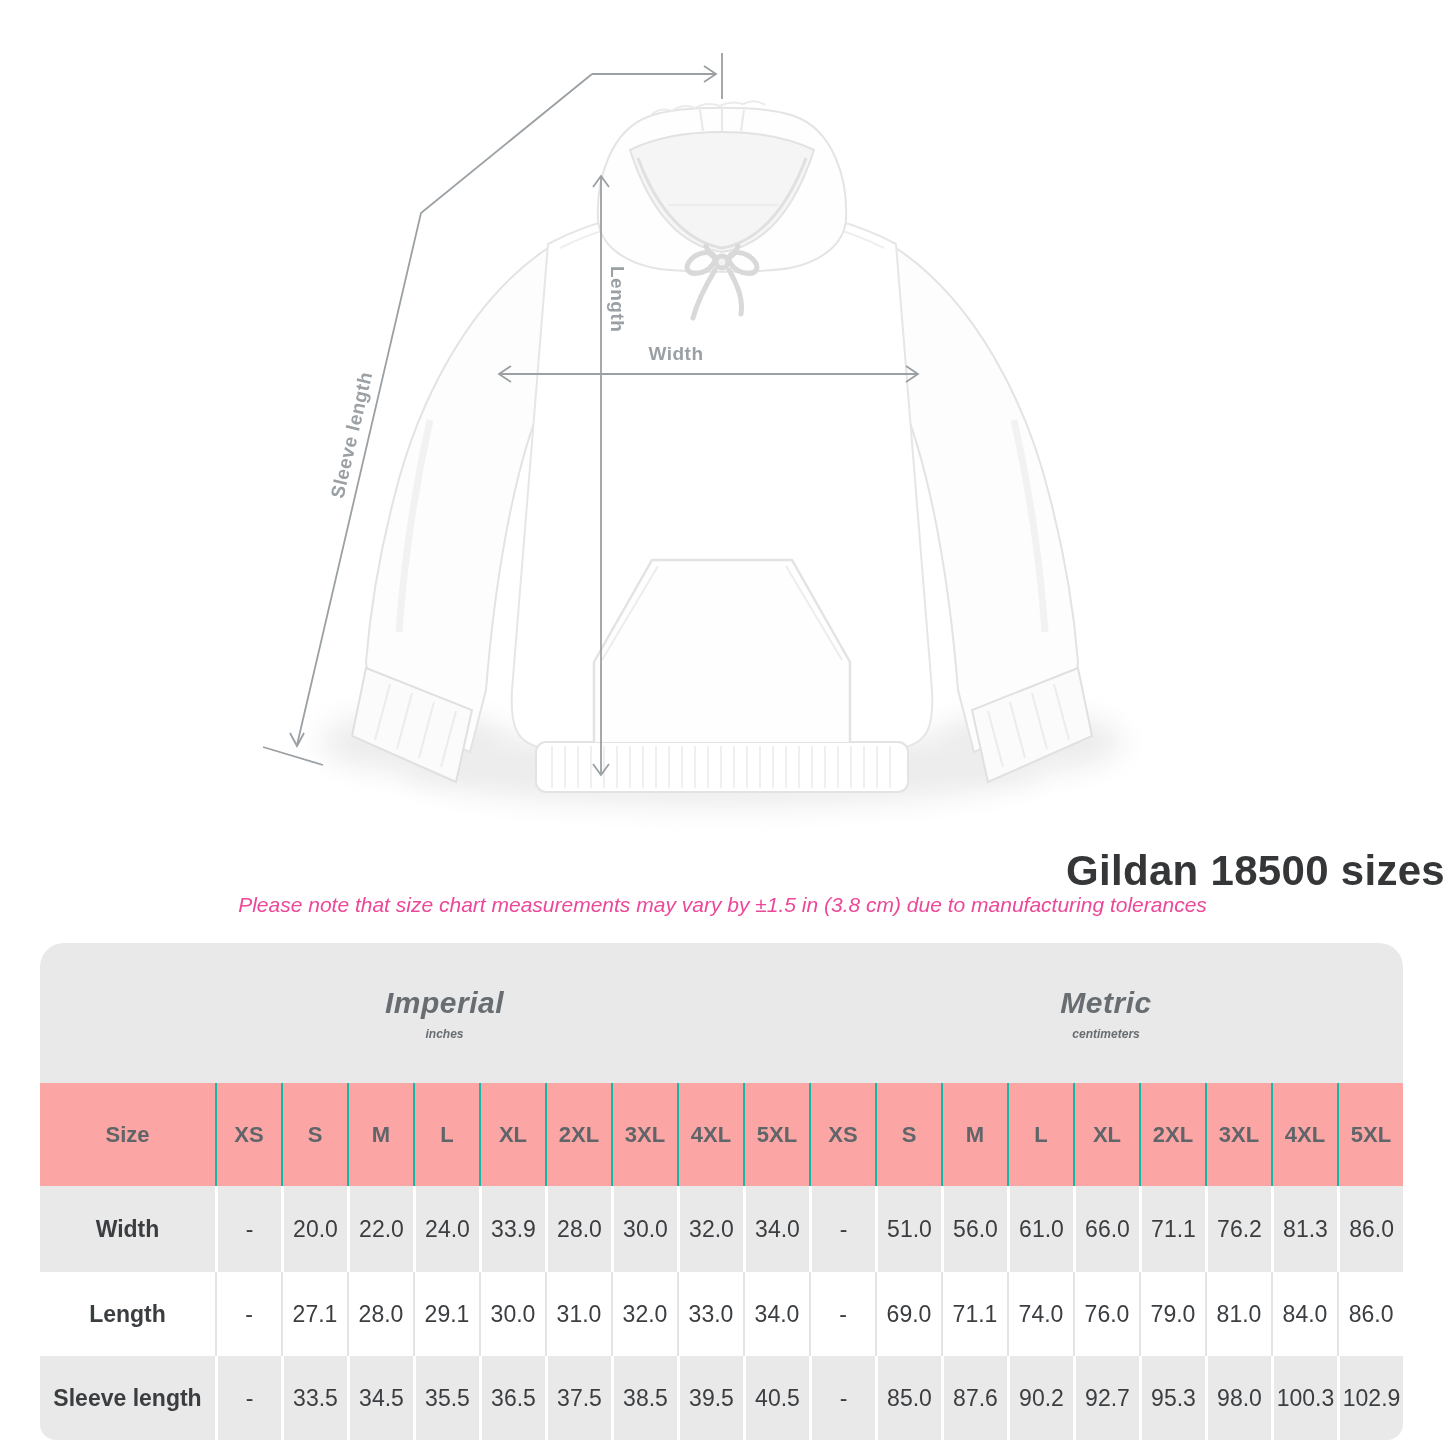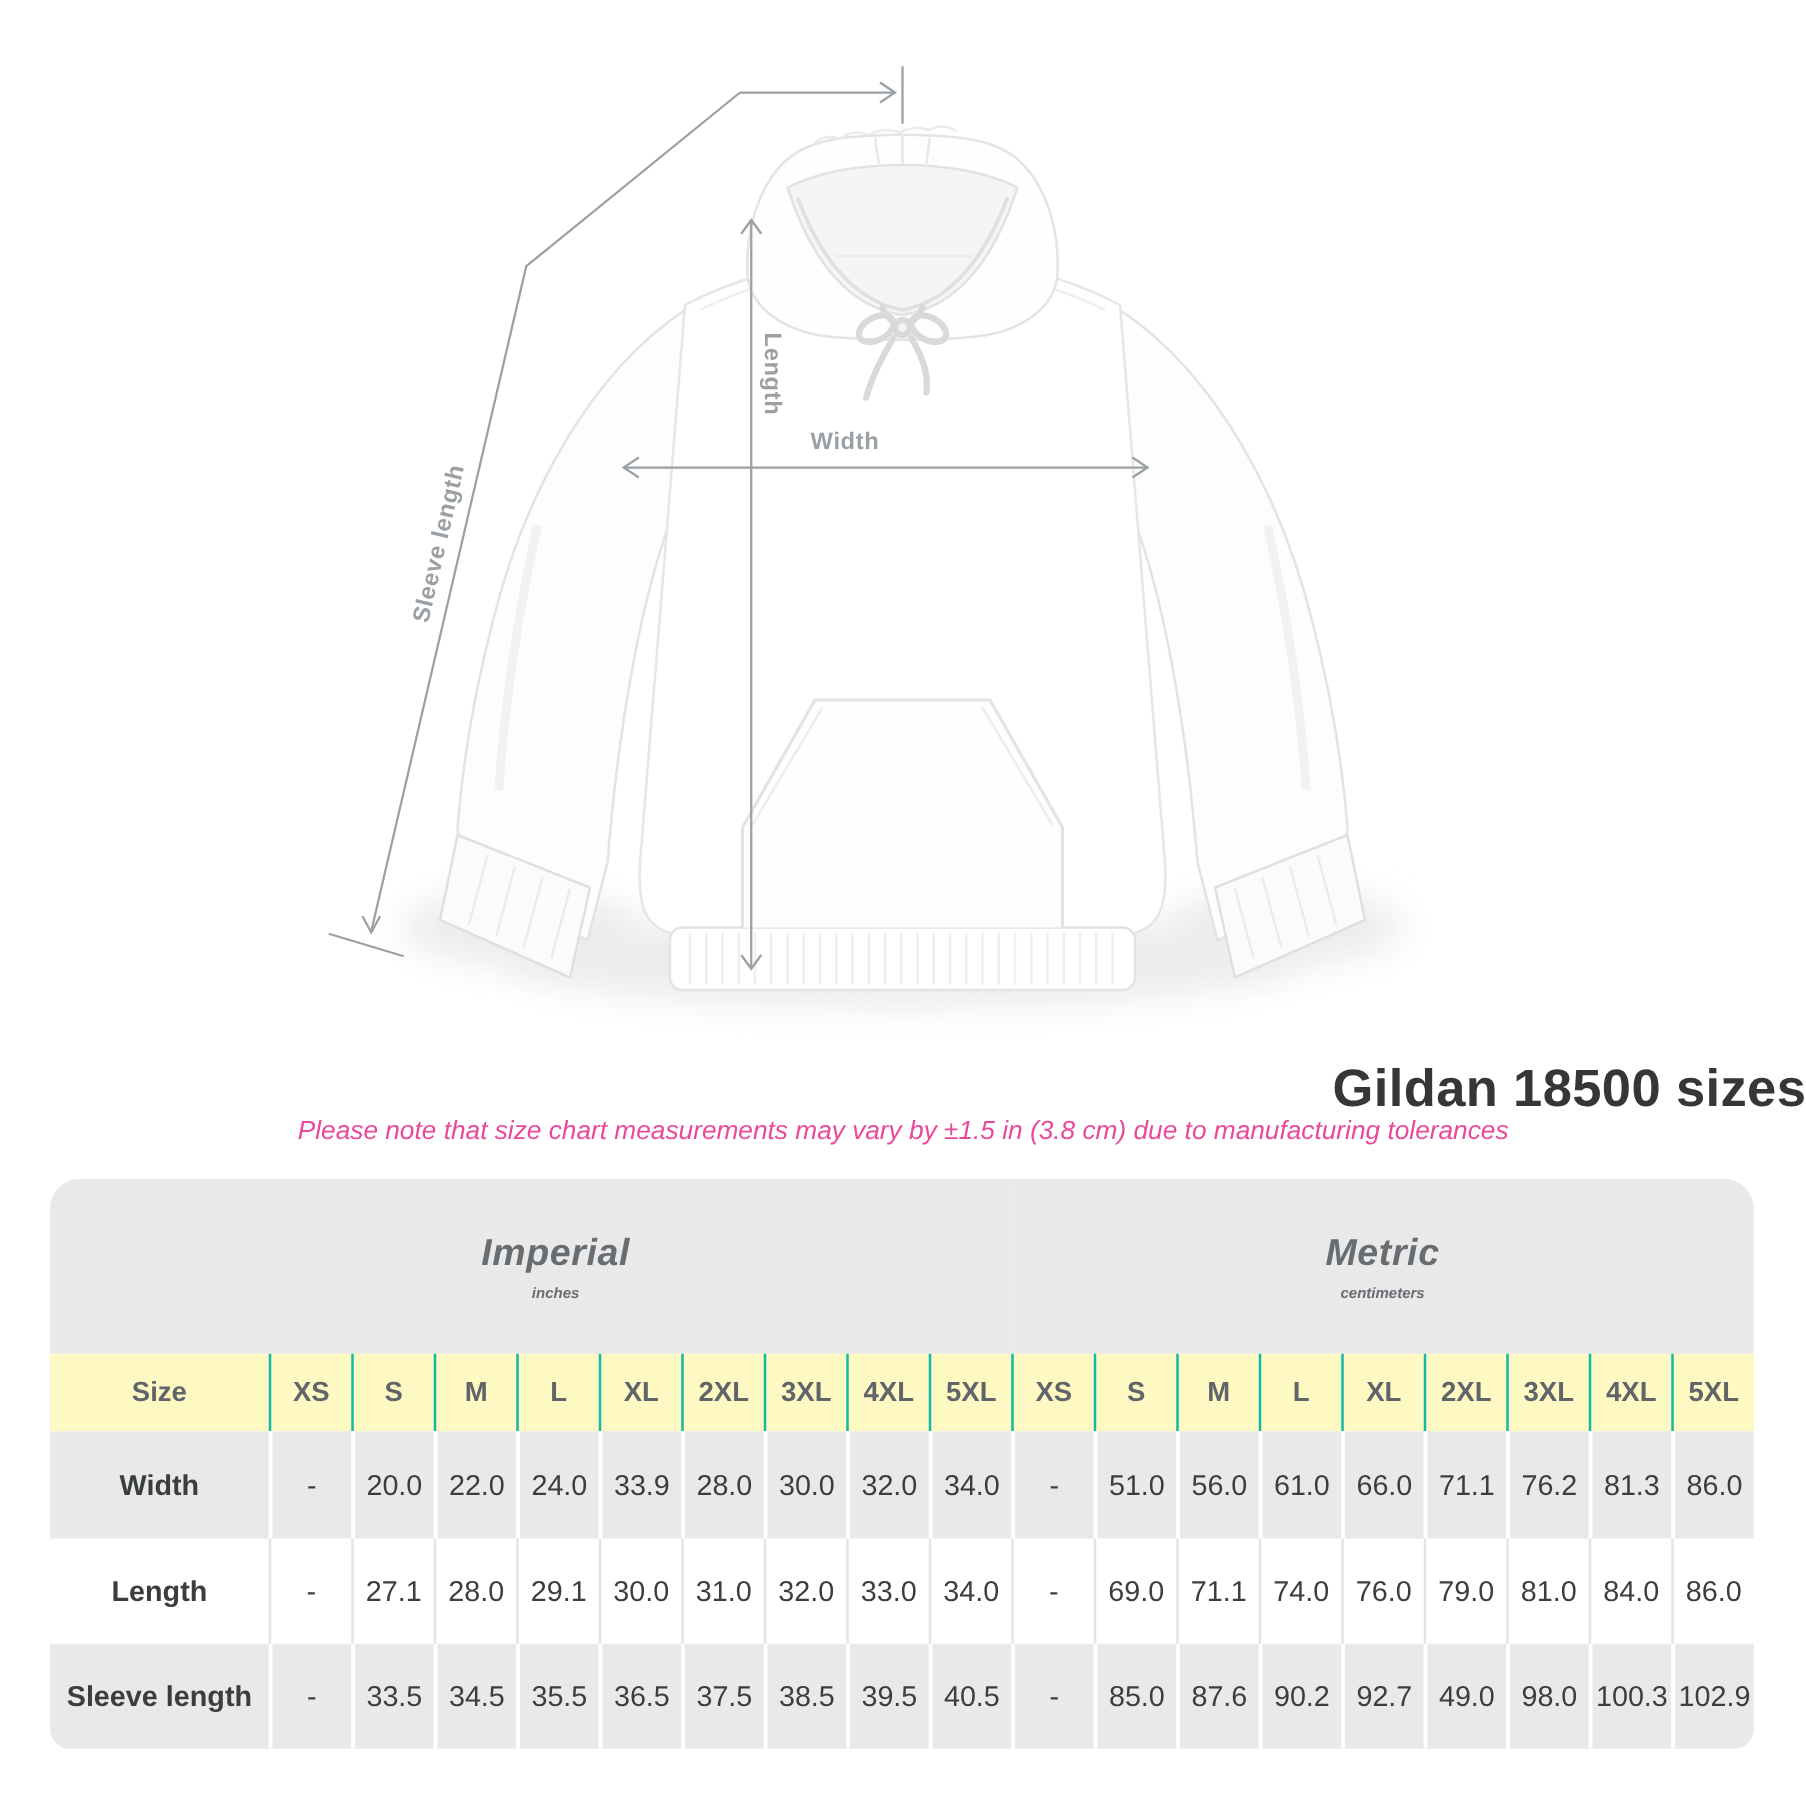--- a/index.html
+++ b/index.html
@@ -30,21 +30,21 @@
     position:absolute;left:40px;top:943px;width:1363px;
     border-collapse:separate;border-spacing:0;table-layout:fixed;
   }
   .size-table td,.size-table th{padding:0;margin:0;text-align:center;vertical-align:middle;}
   .band{background:#e9e9e9;height:140px;}
   .band-left{border-top-left-radius:24px;}
   .band-right{border-top-right-radius:24px;}
   .band-left .band-inner{transform:translateX(20px);}
   .band-title{font-size:30px;font-weight:bold;font-style:italic;color:#686d72;letter-spacing:.5px;}
   .band-unit{font-size:12px;font-style:italic;color:#686d72;margin-top:7px;}
-  .size-row td{height:62px;background:#fef9c3;}
+  .size-row td{height:103px;background:#fca5a5;}
   .size-row td.dv{border-left:2px solid #14b8a6;}
   .hdr{font-size:22px;font-weight:bold;color:#5f6569;}
   .data-row td{font-size:23px;color:#3b3e41;height:84px;}
   .data-row.tall td{height:86px;}
   .data-row.gray td{background:#e9e9e9;}
   .data-row.gray td.dv{border-left:3px solid #ffffff;}
   .data-row.white td{background:#ffffff;}
   .data-row.white td.dv{border-left:2px solid #e4e4e4;}
   .data-row.last td:first-child{border-bottom-left-radius:16px;}
   .data-row.last td:last-child{border-bottom-right-radius:16px;}
@@ -237,19 +237,19 @@
     <td class="dv">36.5</td>
     <td class="dv">37.5</td>
     <td class="dv">38.5</td>
     <td class="dv">39.5</td>
     <td class="dv">40.5</td>
     <td class="dv">-</td>
     <td class="dv">85.0</td>
     <td class="dv">87.6</td>
     <td class="dv">90.2</td>
     <td class="dv">92.7</td>
-    <td class="dv">49.0</td>
+    <td class="dv">95.3</td>
     <td class="dv">98.0</td>
     <td class="dv">100.3</td>
     <td class="dv">102.9</td>
   </tr>
   </tbody>
 </table>
 
 </body></html>

